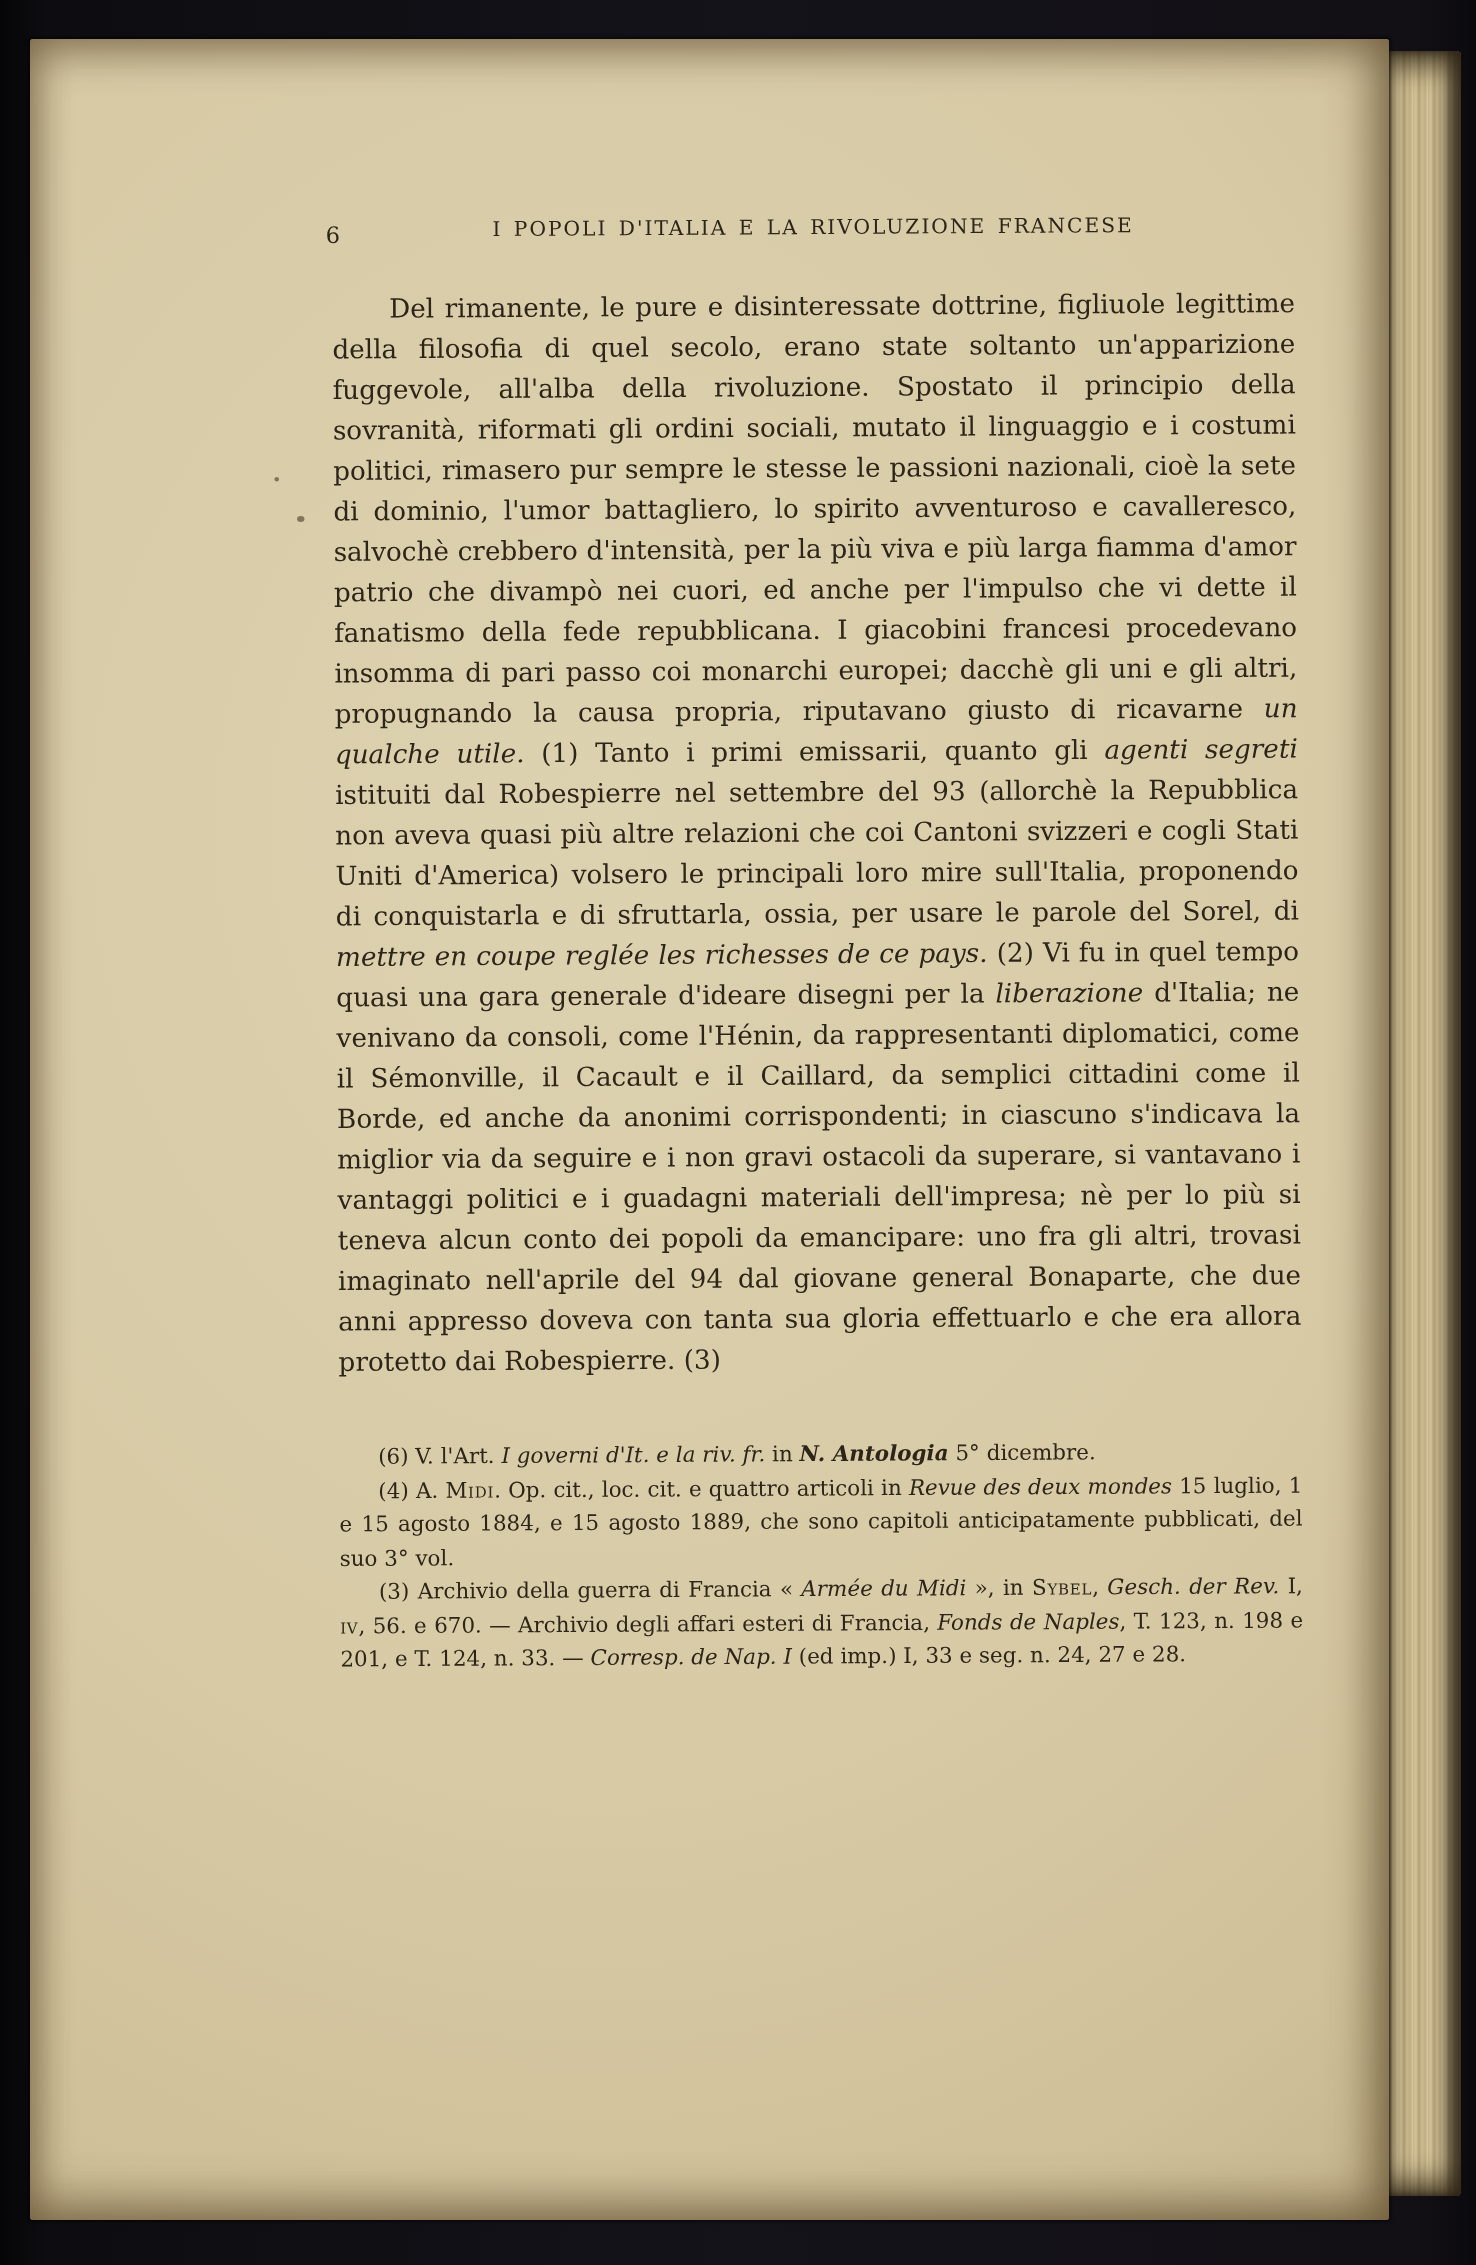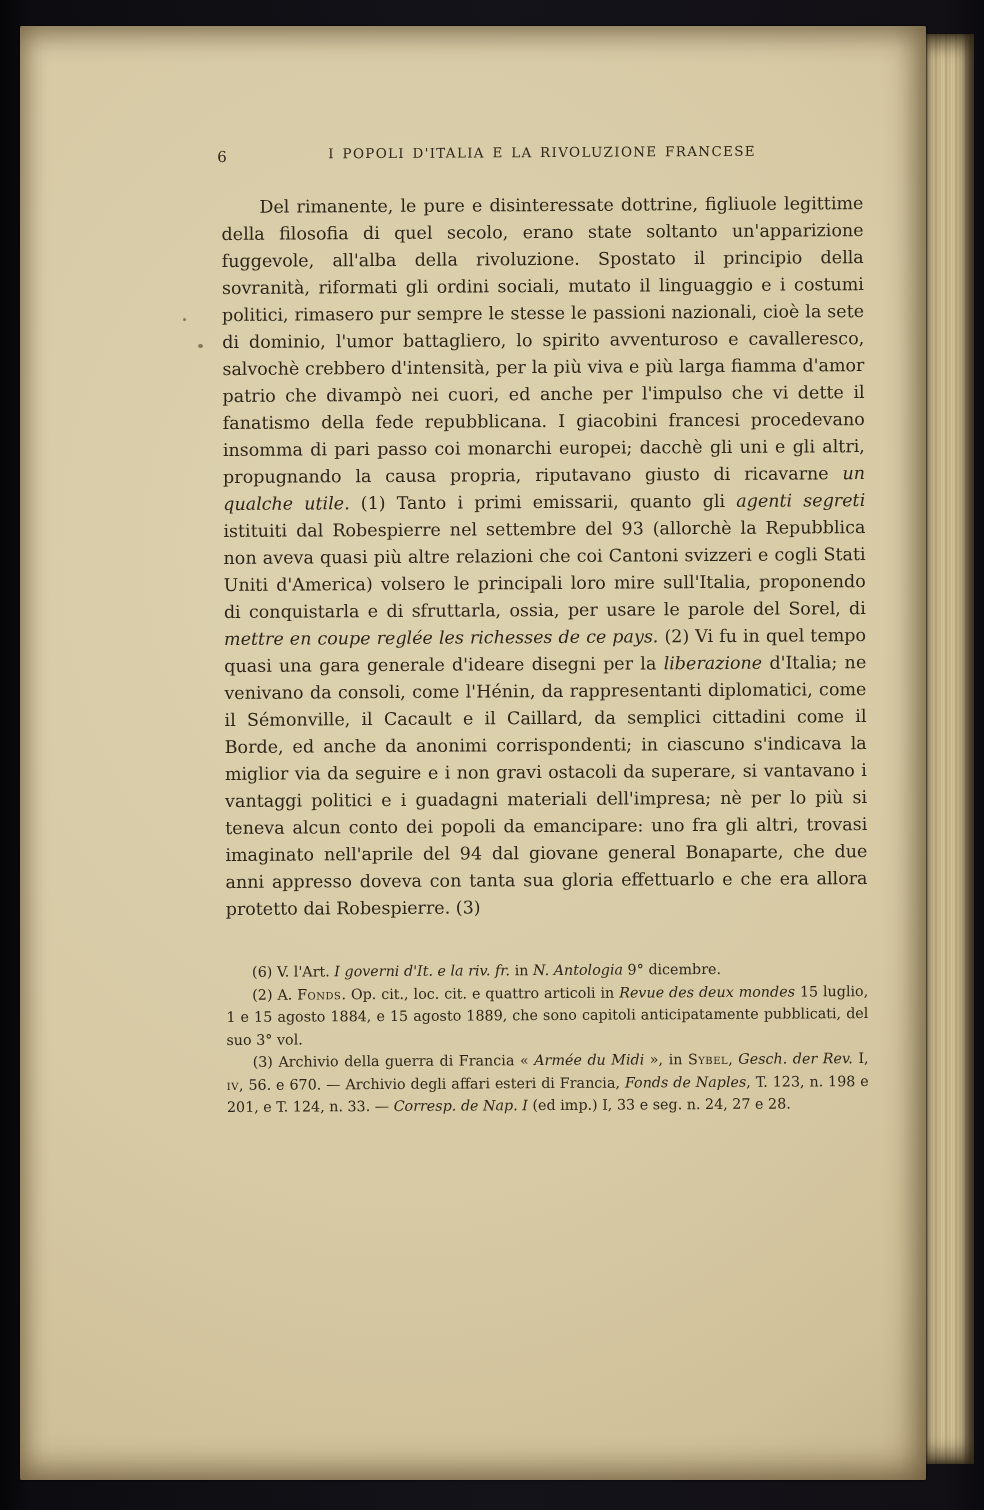--- a/index.html
+++ b/index.html
@@ -76,19 +76,19 @@
   <div class="page">
     <div class="speck s1"></div>
     <div class="speck s2"></div>
     <div class="content">
       <div class="header">
         <span class="page-num">6</span>
         <span class="running-head">I POPOLI D'ITALIA E LA RIVOLUZIONE FRANCESE</span>
       </div>
       <p class="body-par"><span>Del rimanente, le pure e disinteressate dottrine, figliuole legittime della filosofia di quel secolo, erano state soltanto un'apparizione fuggevole, all'alba della rivoluzione. Spostato il principio della sovranità, riformati gli ordini sociali, mutato il linguaggio e i costumi politici, rimasero pur sempre le stesse le passioni nazionali, cioè la sete di dominio, l'umor battagliero, lo spirito avventuroso e cavalleresco, salvochè crebbero d'intensità, per la più viva e più larga fiamma d'amor patrio che divampò nei cuori, ed anche per l'impulso che vi dette il fanatismo della fede repubblicana. I giacobini francesi procedevano insomma di pari passo coi monarchi europei; dacchè gli uni e gli altri, propugnando la causa propria, riputavano giusto di ricavarne </span><span style="font-style: italic;">un qualche utile.</span><span> (1) Tanto i primi emissarii, quanto gli </span><span style="font-style: italic;">agenti segreti</span><span> istituiti dal Robespierre nel settembre del 93 (allorchè la Repubblica non aveva quasi più altre relazioni che coi Cantoni svizzeri e cogli Stati Uniti d'America) volsero le principali loro mire sull'Italia, proponendo di conquistarla e di sfruttarla, ossia, per usare le parole del Sorel, di </span><span style="font-style: italic;">mettre en coupe reglée les richesses de ce pays.</span><span> (2) Vi fu in quel tempo quasi una gara generale d'ideare disegni per la </span><span style="font-style: italic;">liberazione</span><span> d'Italia; ne venivano da consoli, come l'Hénin, da rappresentanti diplomatici, come il Sémonville, il Cacault e il Caillard, da semplici cittadini come il Borde, ed anche da anonimi corrispondenti; in ciascuno s'indicava la miglior via da seguire e i non gravi ostacoli da superare, si vantavano i vantaggi politici e i guadagni materiali dell'impresa; nè per lo più si teneva alcun conto dei popoli da emancipare: uno fra gli altri, trovasi imaginato nell'aprile del 94 dal giovane general Bonaparte, che due anni appresso doveva con tanta sua gloria effettuarlo e che era allora protetto dai Robespierre. (3)</span></p>
       <div class="footnotes">
-        <p class="footnote"><span>(6) V. l'Art. </span><span style="font-style: italic;">I governi d'It. e la riv. fr.</span><span> in </span><span style="font-style: italic;">N. Antologia</span><span> 9° dicembre.</span></p>
-        <p class="footnote"><span>(2) A. </span><span style="font-variant: small-caps; letter-spacing: 0.5px;">Fonds</span><span>. Op. cit., loc. cit. e quattro articoli in </span><span style="font-style: italic;">Revue des deux mondes</span><span> 15 luglio, 1 e 15 agosto 1884, e 15 agosto 1889, che sono capitoli anticipatamente pubblicati, del suo 3° vol.</span></p>
+        <p class="footnote"><span>(6) V. l'Art. </span><span style="font-style: italic;">I governi d'It. e la riv. fr.</span><span> in </span><span style="font-style: italic; font-weight: bold;">N. Antologia</span><span> 5° dicembre.</span></p>
+        <p class="footnote"><span>(4) A. </span><span style="font-variant: small-caps; letter-spacing: 0.5px;">Midi</span><span>. Op. cit., loc. cit. e quattro articoli in </span><span style="font-style: italic;">Revue des deux mondes</span><span> 15 luglio, 1 e 15 agosto 1884, e 15 agosto 1889, che sono capitoli anticipatamente pubblicati, del suo 3° vol.</span></p>
         <p class="footnote"><span>(3) Archivio della guerra di Francia « </span><span style="font-style: italic;">Armée du Midi</span><span> », in </span><span style="font-variant: small-caps; letter-spacing: 0.5px;">Sybel</span><span>, </span><span style="font-style: italic;">Gesch. der Rev.</span><span> I, </span><span style="font-variant: small-caps; letter-spacing: 0.5px;">iv</span><span>, 56. e 670. — Archivio degli affari esteri di Francia, </span><span style="font-style: italic;">Fonds de Naples</span><span>, T. 123, n. 198 e 201, e T. 124, n. 33. — </span><span style="font-style: italic;">Corresp. de Nap. I</span><span> (ed imp.) I, 33 e seg. n. 24, 27 e 28.</span></p>
       </div>
     </div>
   </div>
 </div>
 
 </body></html>

